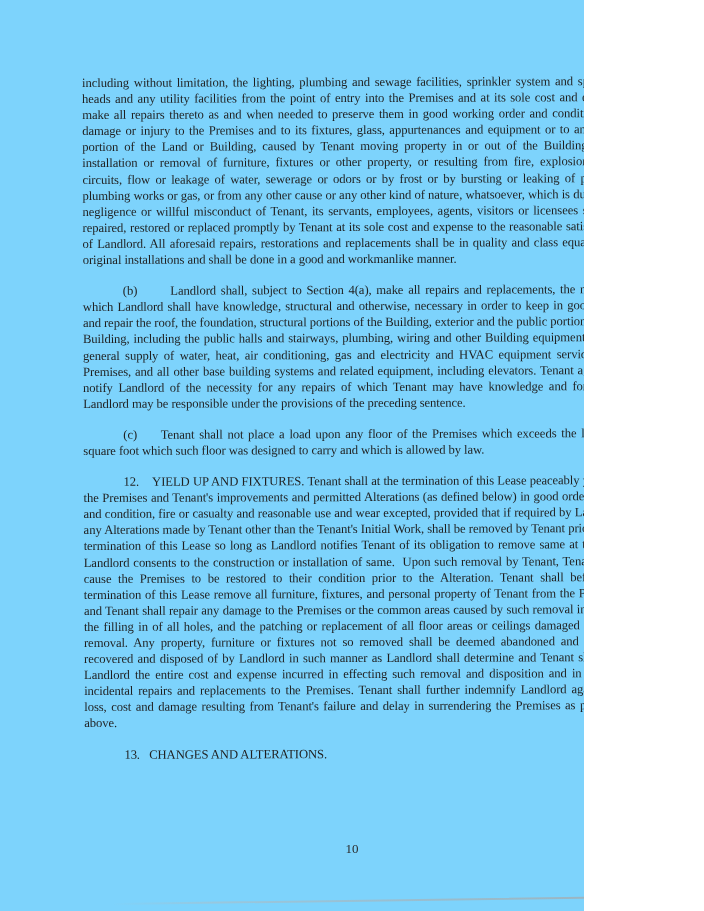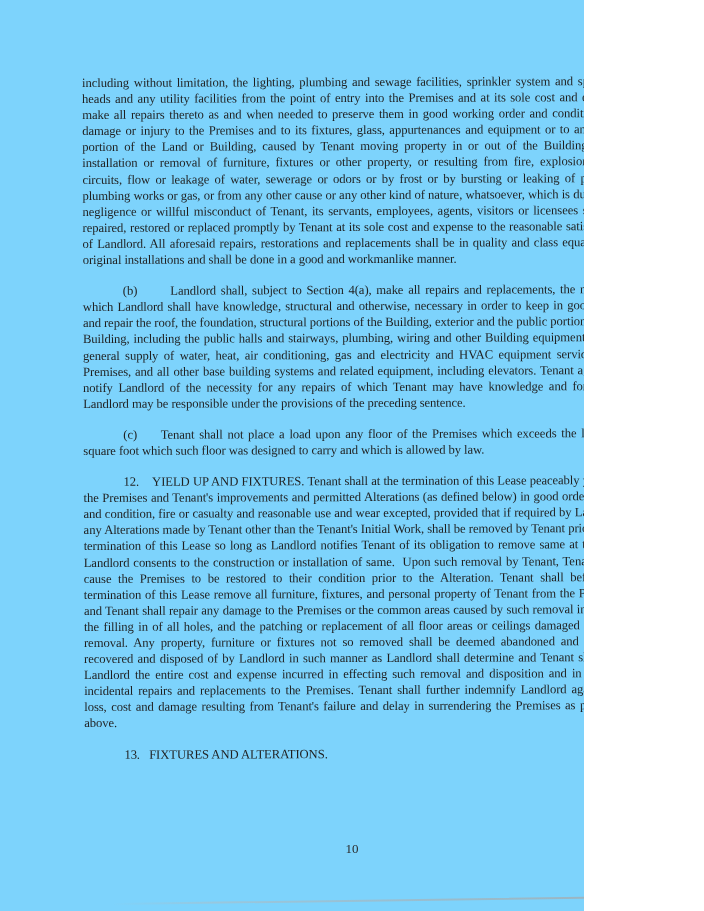--- a/index.html
+++ b/index.html
@@ -75,18 +75,18 @@
 </style>
 </head>
 <body>
 
 <div class="page">
   <div class="doc-body" id="doc-body">
       <p><span>including without limitation, the lighting, plumbing and sewage facilities, sprinkler system and sprinkler heads and any utility facilities from the point of entry into the Premises and at its sole cost and expense make all repairs thereto as and when needed to preserve them in good working order and condition. All damage or injury to the Premises and to its fixtures, glass, appurtenances and equipment or to any other portion of the Land or Building, caused by Tenant moving property in or out of the Building or by installation or removal of furniture, fixtures or other property, or resulting from fire, explosion, short circuits, flow or leakage of water, sewerage or odors or by frost or by bursting or leaking of pipes or plumbing works or gas, or from any other cause or any other kind of nature, whatsoever, which is due to the negligence or willful misconduct of Tenant, its servants, employees, agents, visitors or licensees shall be repaired, restored or replaced promptly by Tenant at its sole cost and expense to the reasonable satisfaction of Landlord. All aforesaid repairs, restorations and replacements shall be in quality and class equal to the original installations and shall be done in a good and workmanlike manner.</span></p>
       <p class="indent"><span>(b)&nbsp;&nbsp;&nbsp;&nbsp;&nbsp;&nbsp;&nbsp;Landlord shall, subject to Section 4(a), make all repairs and replacements, the need for which Landlord shall have knowledge, structural and otherwise, necessary in order to keep in good order and repair the roof, the foundation, structural portions of the Building, exterior and the public portions of the Building, including the public halls and stairways, plumbing, wiring and other Building equipment for the general supply of water, heat, air conditioning, gas and electricity and HVAC equipment servicing the Premises, and all other base building systems and related equipment, including elevators. Tenant agrees to notify Landlord of the necessity for any repairs of which Tenant may have knowledge and for which Landlord may be responsible under the provisions of the preceding sentence.</span></p>
       <p class="indent"><span>(c)&nbsp;&nbsp;&nbsp;&nbsp;&nbsp;Tenant shall not place a load upon any floor of the Premises which exceeds the load per square foot which such floor was designed to carry and which is allowed by law.</span></p>
       <p class="indent"><span>12.&nbsp;&nbsp;&nbsp;&nbsp;</span><span class="bold">YIELD UP AND FIXTURES.</span><span> Tenant shall at the termination of this Lease peaceably yield up the Premises and Tenant's improvements and permitted Alterations (as defined below) in good order, repair and condition, fire or casualty and reasonable use and wear excepted, provided that if required by Landlord, any Alterations made by Tenant other than the Tenant's Initial Work, shall be removed by Tenant prior to the termination of this Lease so long as Landlord notifies Tenant of its obligation to remove same at the time Landlord consents to the construction or installation of same.&nbsp; Upon such removal by Tenant, Tenant shall cause the Premises to be restored to their condition prior to the Alteration. Tenant shall before the termination of this Lease remove all furniture, fixtures, and personal property of Tenant from the Premises and Tenant shall repair any damage to the Premises or the common areas caused by such removal including the filling in of all holes, and the patching or replacement of all floor areas or ceilings damaged by such removal. Any property, furniture or fixtures not so removed shall be deemed abandoned and may be recovered and disposed of by Landlord in such manner as Landlord shall determine and Tenant shall pay Landlord the entire cost and expense incurred in effecting such removal and disposition and in making incidental repairs and replacements to the Premises. Tenant shall further indemnify Landlord against all loss, cost and damage resulting from Tenant's failure and delay in surrendering the Premises as provided above.</span></p>
-      <p class="indent"><span>13.&nbsp;&nbsp;&nbsp;</span><span class="bold">FIXTURES AND ALTERATIONS.</span></p>
+      <p class="indent"><span>13.&nbsp;&nbsp;&nbsp;</span><span class="bold">CHANGES AND ALTERATIONS.</span></p>
     </div>
   <div class="page-number">10</div>
   <div class="scan-line"></div>
   <div class="scan-line-tip"></div>
 </div>
 
 </body></html>

